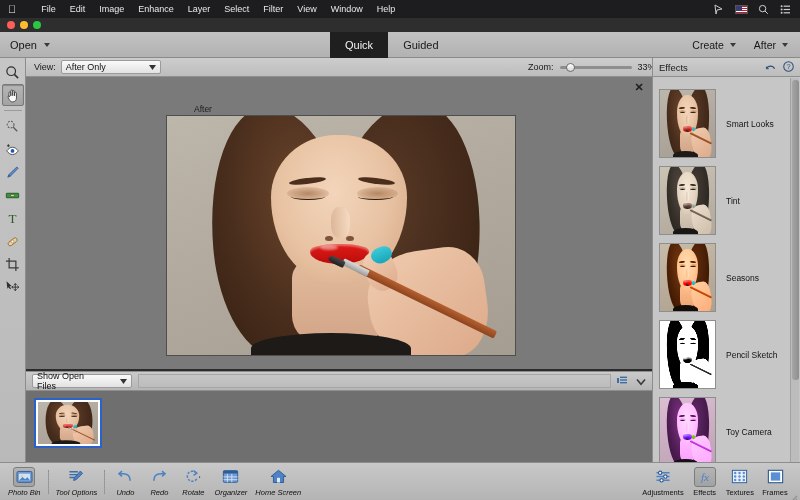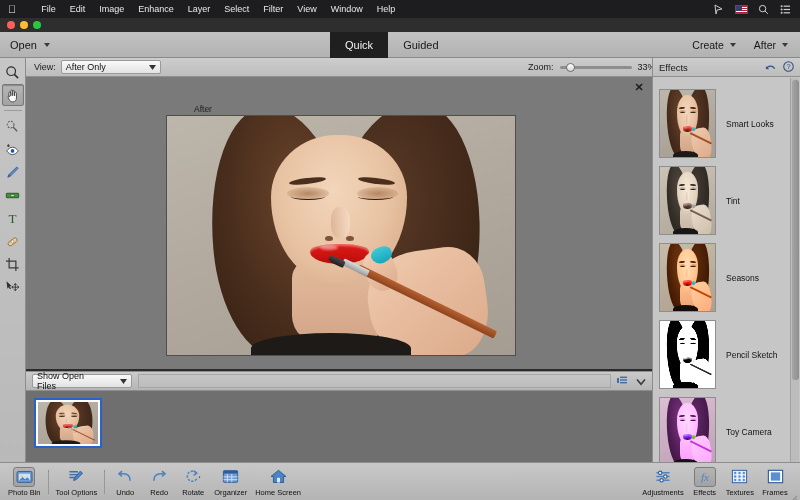--- a/index.html
+++ b/index.html
@@ -273,21 +273,21 @@
   .fx-seasons { filter: saturate(1.45) contrast(1.12); }
   .fx-pencil  { filter: grayscale(1) contrast(2.8) brightness(1.25); }
   .fx-toy     { filter: saturate(1.5) hue-rotate(268deg) contrast(1.1) brightness(1.05); }
 
   
   .bottombar {
     position: absolute; left: 0; top: 462px; width: 800px; height: 38px;
     background: linear-gradient(#c8c8c8,#b4b4b4); border-top: 1px solid #8d8d8d;
     display: flex; align-items: center; padding: 0 4px;
   }
-  .bb-group { display: flex; align-items: center; }
+  .bb-group { display: flex; align-items: center; font-style: italic; }
   .bb-item {
     display: flex; flex-direction: column; align-items: center; justify-content: center;
     min-width: 34px; padding: 0 4px; cursor: pointer; gap: 1px;
   }
   .bb-ico {
     width: 22px; height: 20px; display: flex; align-items: center; justify-content: center;
     border-radius: 3px;
   }
   .bb-ico.active { background: linear-gradient(#b4b4b4,#a2a2a2); border: 1px solid #7c7c7c; }
   .bb-txt { font-size: 7.5px; color: #101010; white-space: nowrap; }

